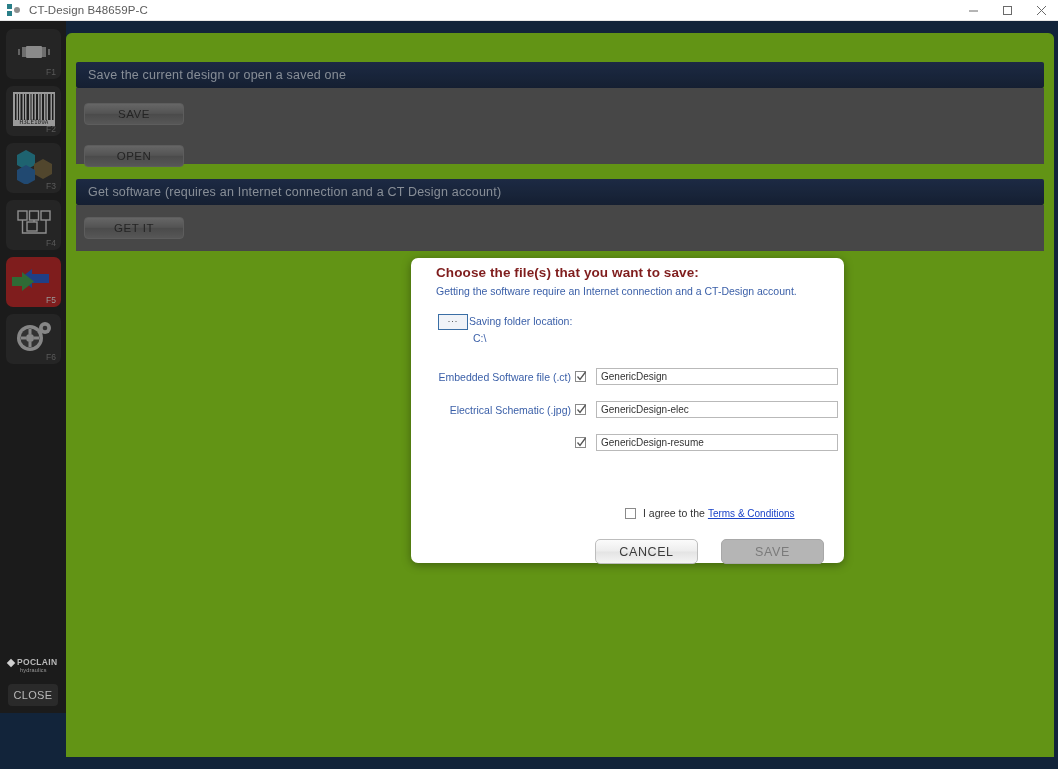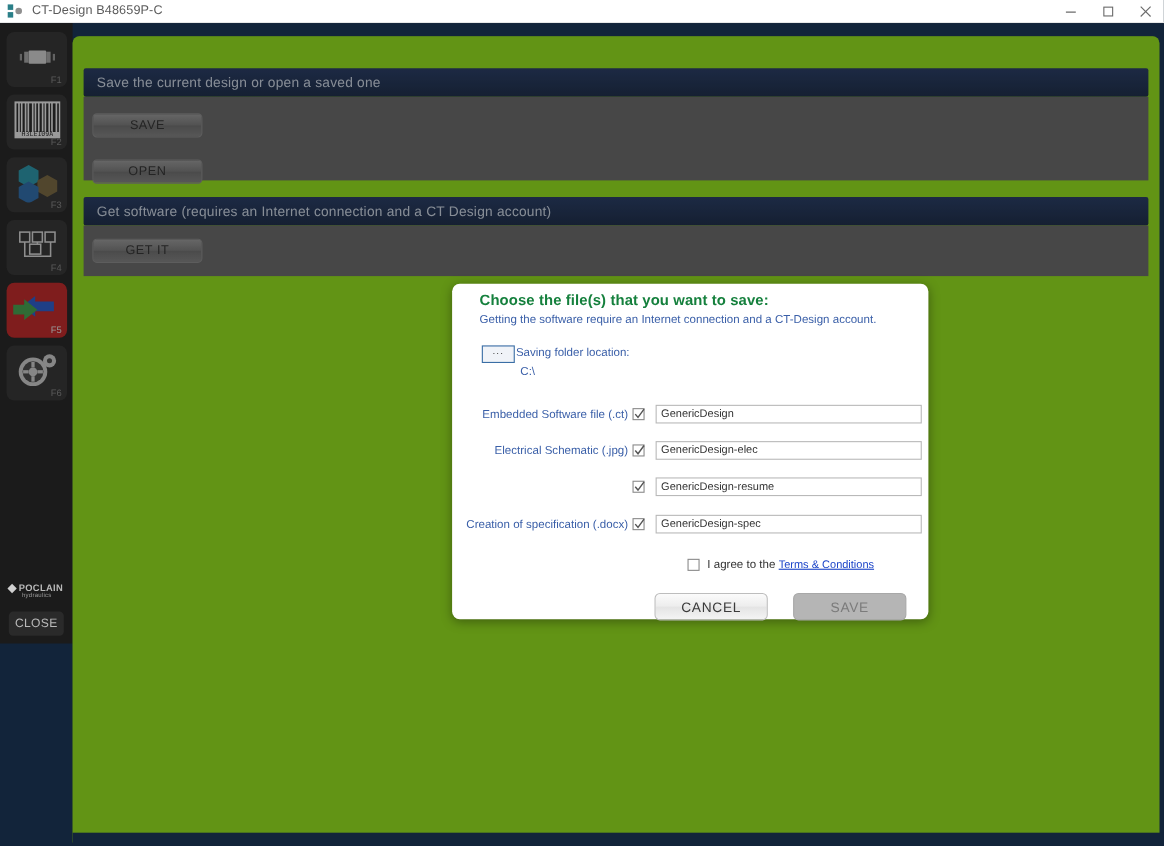--- a/index.html
+++ b/index.html
@@ -42,21 +42,21 @@
   
   #appbody {
     position: absolute; top: 21px; left: 0;
     width: 1058px; height: 748px;
     background: #12243a;
   }
 
   
   #sidebar {
     position: absolute; left: 0; top: 0;
-    width: 66px; height: 564px;
+    width: 66px; height: 692px;
     background: #1b1b1b;
   }
   .side-btn {
     position: absolute; left: 6px;
     width: 55px; height: 50px;
     border-radius: 7px;
     background: #252525;
     display: flex; align-items: center; justify-content: center;
   }
   .side-btn.sel { background: #7f1d1d; }
@@ -123,21 +123,21 @@
   }
   #dialog {
     position: absolute; left: 345px; top: 225px;
     width: 433px; height: 305px;
     background: #ffffff;
     border-radius: 7px;
     box-shadow: 0 2px 10px rgba(0,0,0,.35);
   }
   #dlg-title {
     position: absolute; left: 25px; top: 7px;
-    font-size: 13.5px; font-weight: bold; color: #15803d;
+    font-size: 13.5px; font-weight: bold; color: #7f1d1d;
     letter-spacing: .1px;
   }
   #dlg-sub {
     position: absolute; left: 25px; top: 27px;
     font-size: 10.5px; color: #3a5fa8;
   }
   #browse-btn {
     position: absolute; left: 27px; top: 56px;
     width: 30px; height: 16px;
     border: 1px solid #3a6ea5;
@@ -394,29 +394,20 @@
 
       <div class="frow" style="top:176px;">
         <div class="fcheck">
           <svg width="11" height="11" viewBox="0 0 11 11">
               <polyline points="1.5,5.5 4,8.5 9.5,1" fill="none" stroke="#555" stroke-width="1.3"></polyline>
             </svg>
         </div>
         <input class="finput" type="text" value="GenericDesign-resume" style="">
       </div>
 
-      <div class="frow" style="top:210px;">
-        <div class="flabel">Creation of specification (.docx)</div>
-        <div class="fcheck">
-          <svg width="11" height="11" viewBox="0 0 11 11">
-              <polyline points="1.5,5.5 4,8.5 9.5,1" fill="none" stroke="#555" stroke-width="1.3"></polyline>
-            </svg>
-        </div>
-        <input class="finput" type="text" value="GenericDesign-spec" style="">
-      </div>
 
       <div id="agree-row">
         <span id="agree-box"></span>
         <span id="agree-text">I agree to the</span>
         <span id="agree-link">Terms &amp; Conditions</span>
       </div>
 
       <div class="dbtn" id="cancel-btn">CANCEL</div>
       <div class="dbtn" id="save-dlg-btn">SAVE</div>
     </div>

